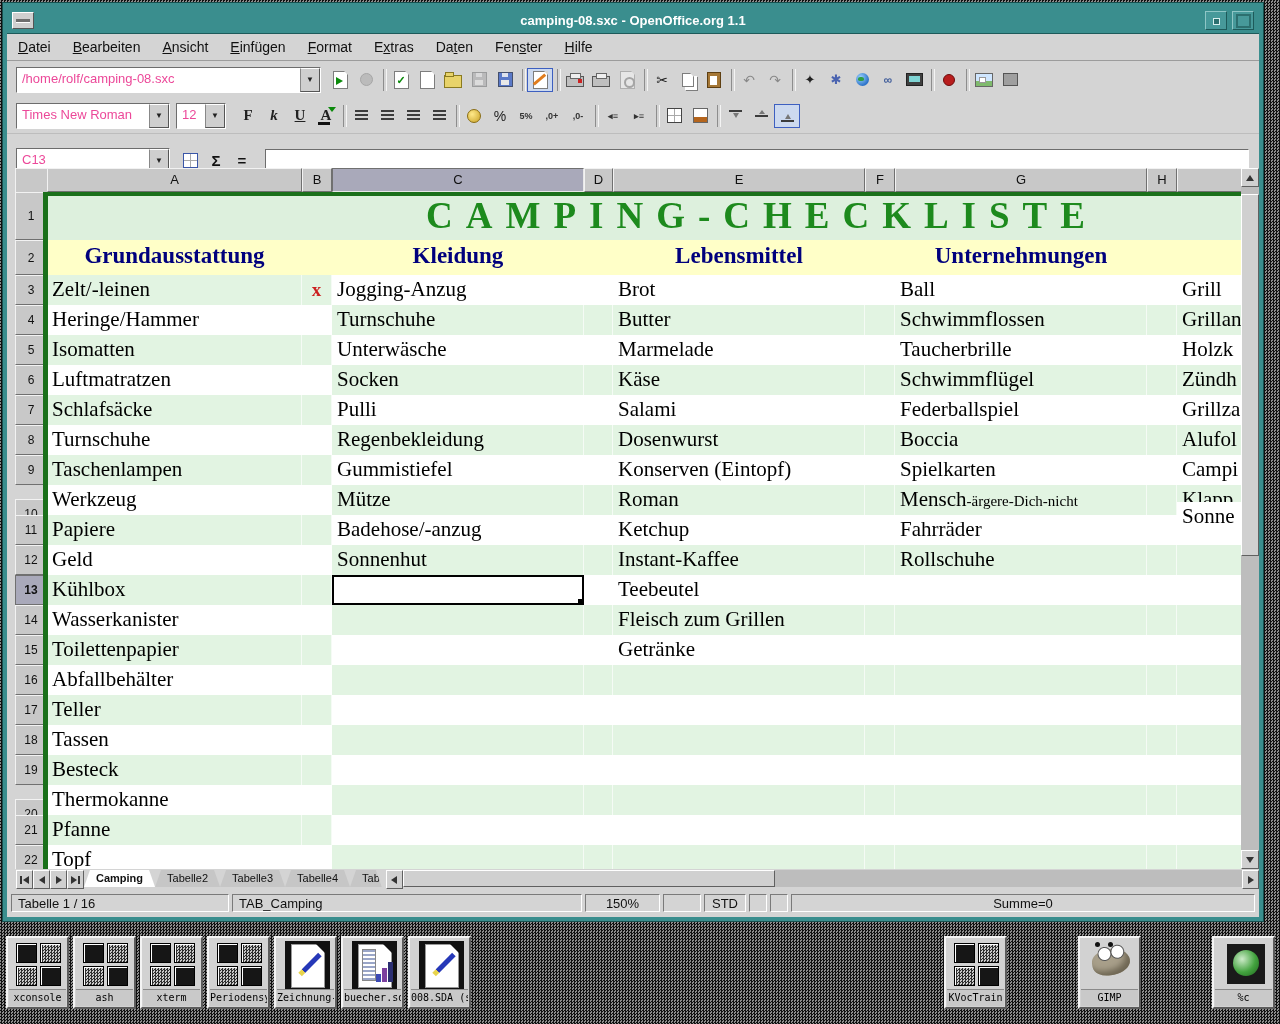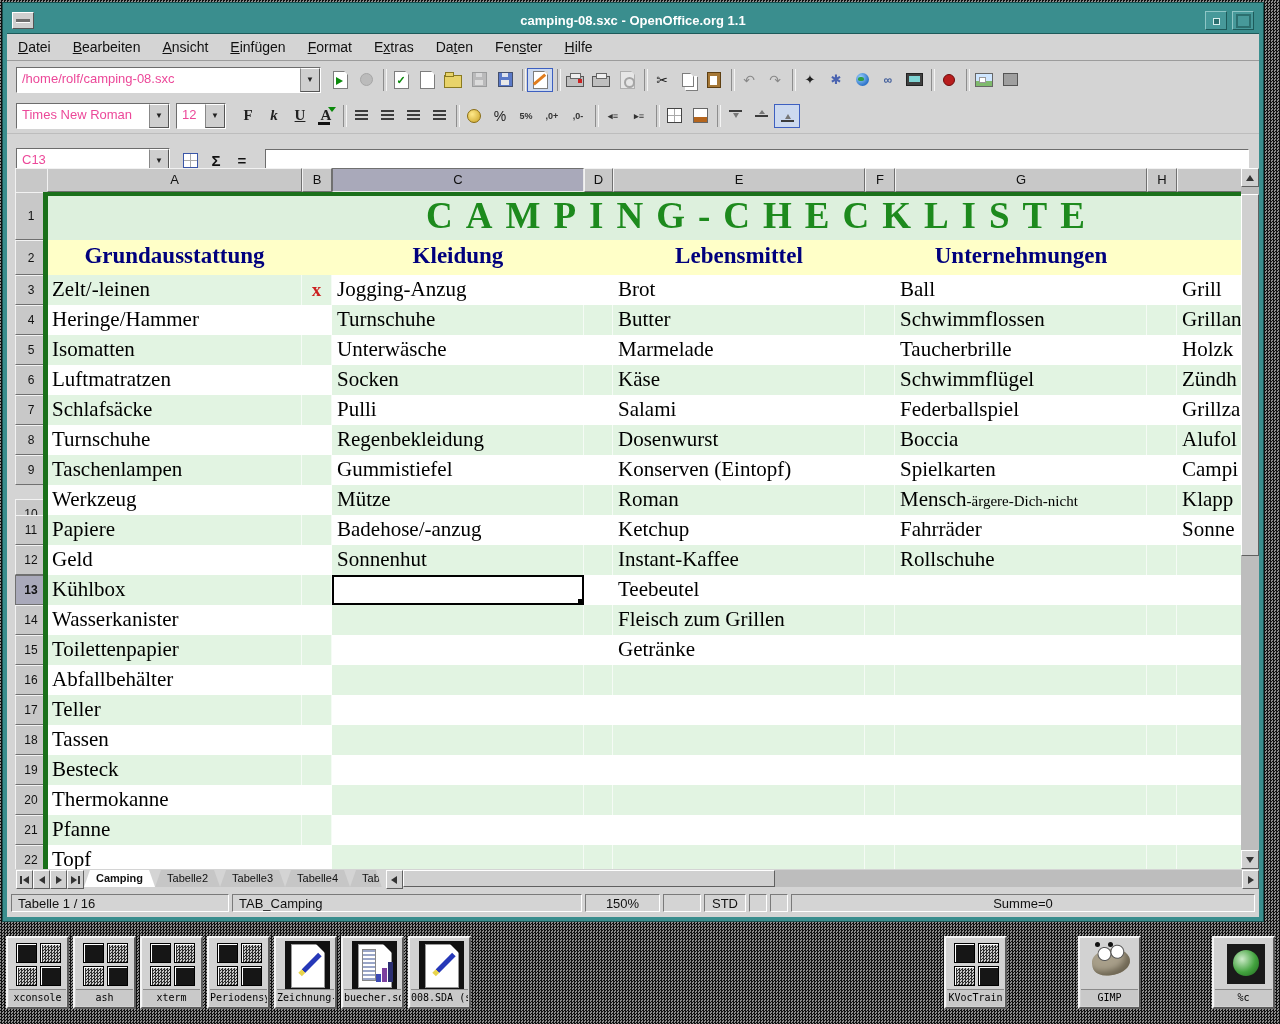--- a/index.html
+++ b/index.html
@@ -435,21 +435,21 @@
           <div class="rh" style="top: 293px; height: 28px; margin-top: 14px;">10</div>
           <div class="rh" style="top: 323px; height: 28px;">11</div>
           <div class="rh" style="top: 353px; height: 28px;">12</div>
           <div class="rh hl" style="top: 383px; height: 28px;">13</div>
           <div class="rh" style="top: 413px; height: 28px;">14</div>
           <div class="rh" style="top: 443px; height: 28px;">15</div>
           <div class="rh" style="top: 473px; height: 28px;">16</div>
           <div class="rh" style="top: 503px; height: 28px;">17</div>
           <div class="rh" style="top: 533px; height: 28px;">18</div>
           <div class="rh" style="top: 563px; height: 28px;">19</div>
-          <div class="rh" style="top: 593px; height: 28px;">20</div>
+          <div class="rh" style="top: 607px; height: 28px;">20</div>
           <div class="rh" style="top: 623px; height: 28px;">21</div>
           <div class="rh" style="top: 653px; height: 28px;">22</div>
         </div>
       <div class="gridview">
         <div class="gridcanvas" id="gridcanvas">
             <div class="row1band" style="top: 0px; height: 48px; background: rgb(221, 240, 221);"></div>
             <div class="sheet-title" style="left: 290px; width: 850px; top: 2px; font-size: 37px; letter-spacing: 13px; color: rgb(29, 138, 29);">CAMPING-CHECKLISTE</div>
             <div class="row1band" style="top: 48px; height: 35px; background: rgb(255, 255, 200);"></div>
             <div class="cat-label" style="left: 0px; width: 255px; top: 51px; font-size: 23px; color: rgb(0, 0, 125);">Grundausstattung</div>
             <div class="cat-label" style="left: 285px; width: 252px; top: 51px; font-size: 23px; color: rgb(0, 0, 125);">Kleidung</div>
@@ -528,21 +528,21 @@
             <div class="cell" style="left: 1100px; top: 293px; width: 30px; height: 30px; background: rgb(226, 244, 226);"></div>
             <div class="cell" style="left: 1130px; top: 293px; width: 90px; height: 30px; background: rgb(226, 244, 226);">Klapp</div>
             <div class="cell" style="left: 0px; top: 323px; width: 255px; height: 30px; background: rgb(226, 244, 226);">Papiere</div>
             <div class="cell center" style="left: 255px; top: 323px; width: 30px; height: 30px; background: rgb(226, 244, 226);"></div>
             <div class="cell" style="left: 285px; top: 323px; width: 252px; height: 30px; background: rgb(255, 255, 255);">Badehose/-anzug</div>
             <div class="cell" style="left: 537px; top: 323px; width: 29px; height: 30px; background: rgb(255, 255, 255);"></div>
             <div class="cell" style="left: 566px; top: 323px; width: 252px; height: 30px; background: rgb(255, 255, 255);">Ketchup</div>
             <div class="cell" style="left: 818px; top: 323px; width: 30px; height: 30px; background: rgb(255, 255, 255);"></div>
             <div class="cell" style="left: 848px; top: 323px; width: 252px; height: 30px; background: rgb(255, 255, 255);">Fahrräder</div>
             <div class="cell" style="left: 1100px; top: 323px; width: 30px; height: 30px; background: rgb(255, 255, 255);"></div>
-            <div class="cell" style="left: 1130px; top: 323px; width: 90px; height: 30px; background: rgb(255, 255, 255);">Sonne</div>
+            <div class="cell" style="left: 1130px; top: 310px; width: 90px; height: 30px; background: rgb(255, 255, 255);">Sonne</div>
             <div class="cell" style="left: 0px; top: 353px; width: 255px; height: 30px; background: rgb(255, 255, 255);">Geld</div>
             <div class="cell center" style="left: 255px; top: 353px; width: 30px; height: 30px; background: rgb(255, 255, 255);"></div>
             <div class="cell" style="left: 285px; top: 353px; width: 252px; height: 30px; background: rgb(226, 244, 226);">Sonnenhut</div>
             <div class="cell" style="left: 537px; top: 353px; width: 29px; height: 30px; background: rgb(226, 244, 226);"></div>
             <div class="cell" style="left: 566px; top: 353px; width: 252px; height: 30px; background: rgb(226, 244, 226);">Instant-Kaffee</div>
             <div class="cell" style="left: 818px; top: 353px; width: 30px; height: 30px; background: rgb(226, 244, 226);"></div>
             <div class="cell" style="left: 848px; top: 353px; width: 252px; height: 30px; background: rgb(226, 244, 226);">Rollschuhe</div>
             <div class="cell" style="left: 1100px; top: 353px; width: 30px; height: 30px; background: rgb(226, 244, 226);"></div>
             <div class="cell" style="left: 1130px; top: 353px; width: 90px; height: 30px; background: rgb(226, 244, 226);"></div>
             <div class="cell" style="left: 0px; top: 383px; width: 255px; height: 30px; background: rgb(226, 244, 226);">Kühlbox</div>

